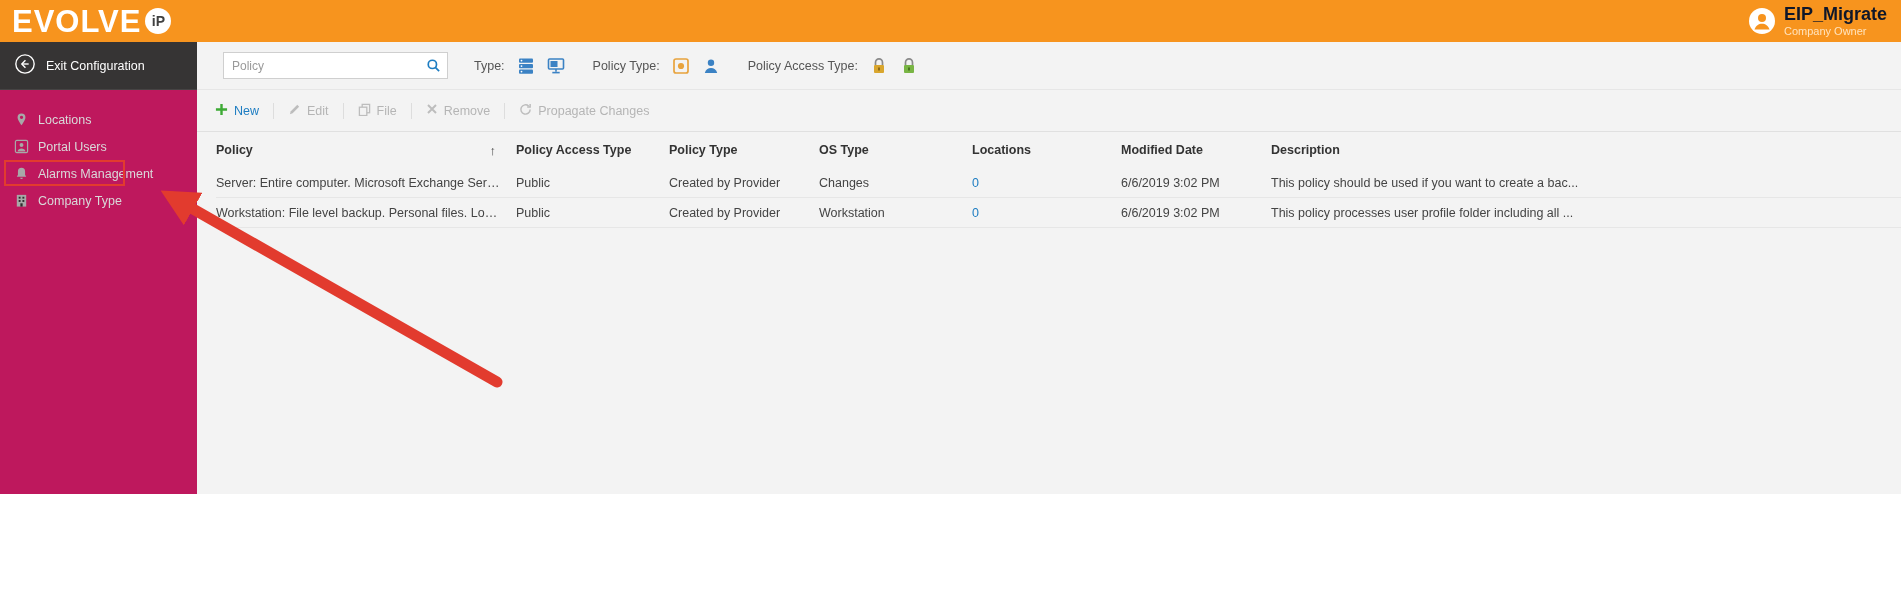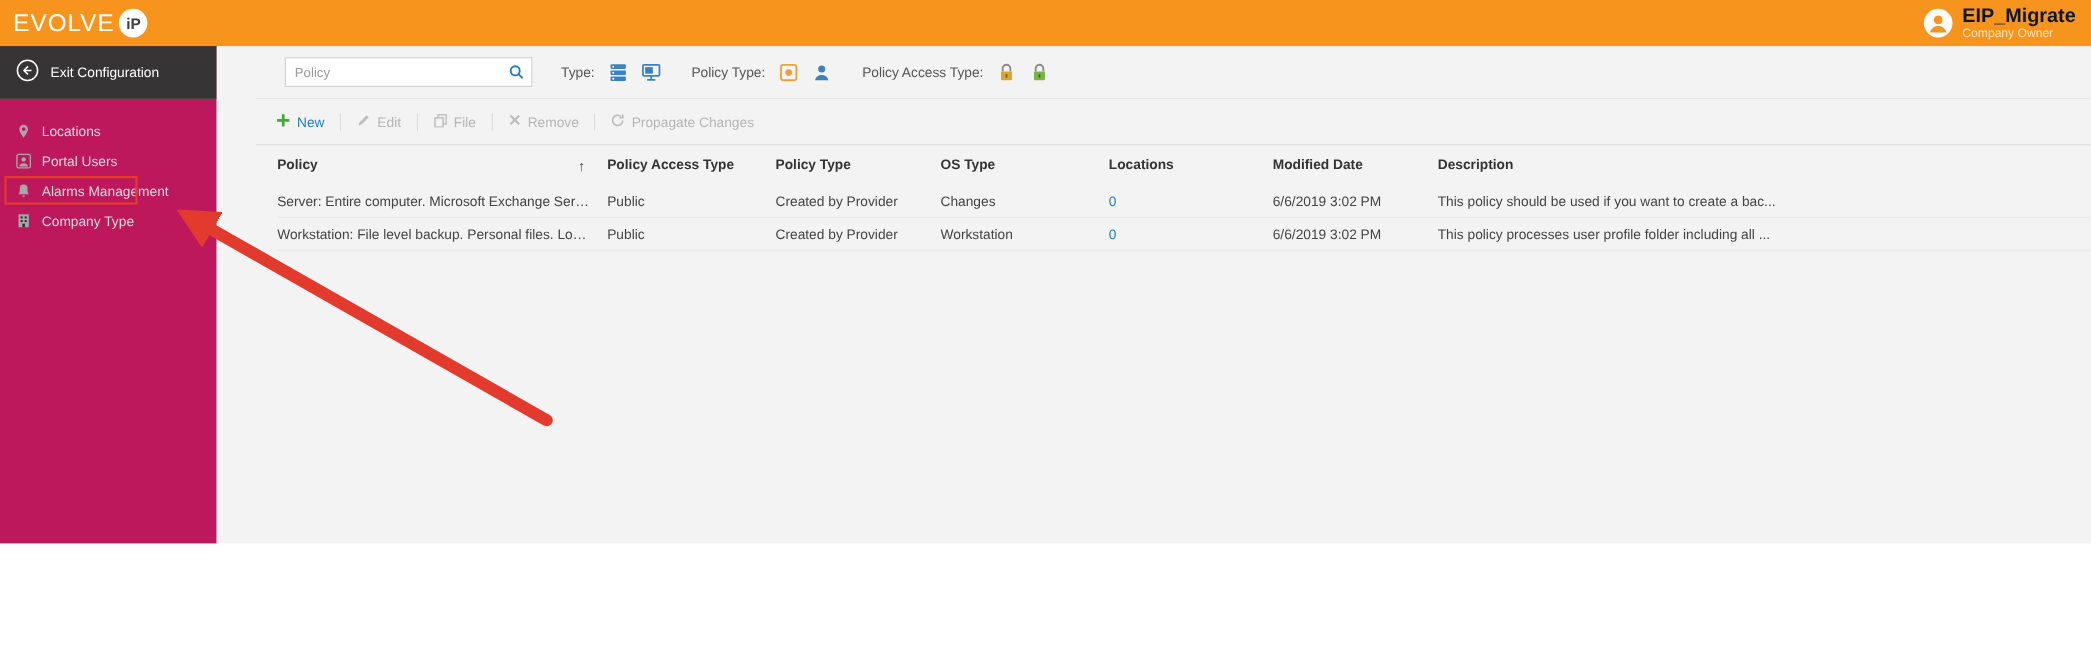--- a/index.html
+++ b/index.html
@@ -3,21 +3,21 @@
 <meta charset="utf-8">
 <style>
   * { margin:0; padding:0; box-sizing:border-box; }
   body { background:#fff; font-family:"Liberation Sans", sans-serif; }
   .app { position:relative; width:1901px; height:600px; background:#fff; overflow:hidden; }
 
   
   .topbar { position:absolute; top:0; left:0; width:1901px; height:42px; background:#F7941E;
             display:flex; align-items:center; justify-content:space-between; padding:0 14px 0 12px; }
   .logo { display:flex; align-items:center; gap:4px; }
-  .logo-text { color:#fff; font-size:22px; font-weight:normal; letter-spacing:1px; line-height:1; }
+  .logo-text { color:#fff; font-size:31px; font-weight:bold; letter-spacing:1px; line-height:1; }
   .logo-ip { width:26px; height:26px; background:#fff; border-radius:50%; display:flex; align-items:center; justify-content:center;
              color:#404040; font-weight:bold; font-size:14px; }
   .user { display:flex; align-items:center; gap:8px; cursor:pointer; }
   .avatar { width:28px; height:28px; }
   .user-text { display:flex; flex-direction:column; line-height:1.15; }
   .user-name { color:#0f172a; font-size:18px; font-weight:bold; }
   .user-role { color:#ffe3bd; font-size:11px; }
 
   
   .sidebar { position:absolute; top:42px; left:0; width:197px; height:452px; background:#be185d; }
@@ -27,21 +27,21 @@
   .nav-item { position:relative; height:27px; display:flex; align-items:center; gap:9px; padding-left:14px;
               color:#d9d9d9; font-size:12.5px; cursor:pointer; }
   .nav-item .nicon { width:15px; height:15px; color:#a8a8a8; flex:0 0 15px; }
   .nav-item.selected { background:#fff; color:#333; }
   .nav-item.selected .nicon { color:#555; }
   .selected-notch { position:absolute; right:5px; top:50%; transform:translateY(-50%);
                     width:0; height:0; border-top:5px solid transparent; border-bottom:5px solid transparent;
                     border-right:6px solid #cfcfcf; }
 
   
-  .main { position:absolute; top:42px; left:197px; width:1704px; height:452px; background:#f3f3f3;padding-left:36px; }
+  .main { position:absolute; top:42px; left:197px; width:1704px; height:452px; background:#f3f3f3; }
 
   .filter-row { height:48px; display:flex; align-items:center; padding-left:26px; border-bottom:1px solid #e6e6e6; }
   .search-box { width:225px; height:27px; background:#fff; border:1px solid #cfcfcf;
                 display:flex; align-items:center; }
   .search-box input { flex:1; border:none; outline:none; height:100%; padding:0 8px; font-size:12px;
                       font-family:"Liberation Sans", sans-serif; color:#444; background:transparent; }
   .search-box input::placeholder { color:#9a9a9a; }
   .search-btn { width:28px; height:100%; display:flex; align-items:center; justify-content:center; cursor:pointer; }
 
   .filter-group { display:flex; align-items:center; margin-left:26px; gap:8px; }

